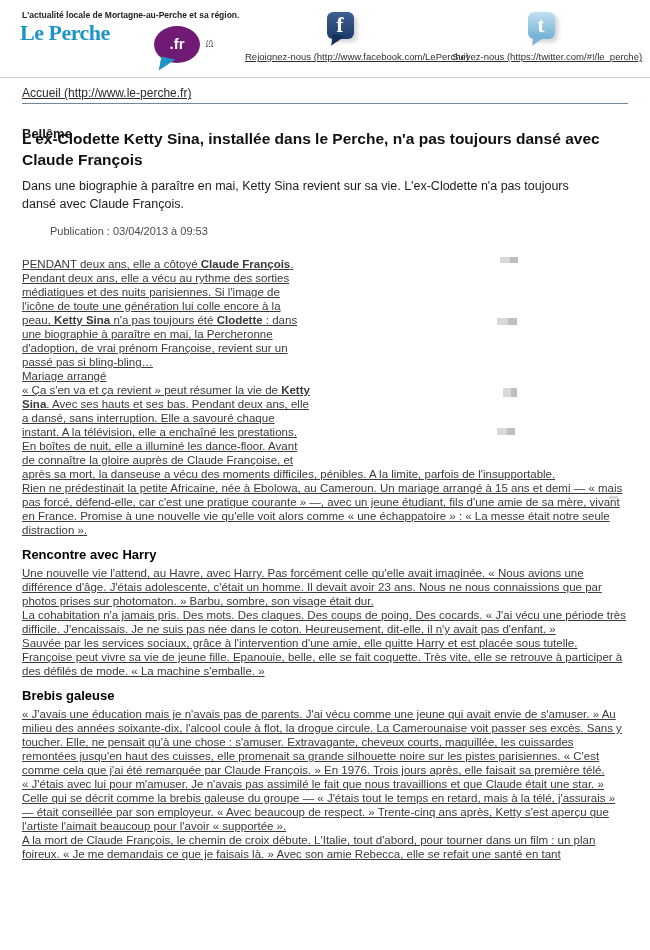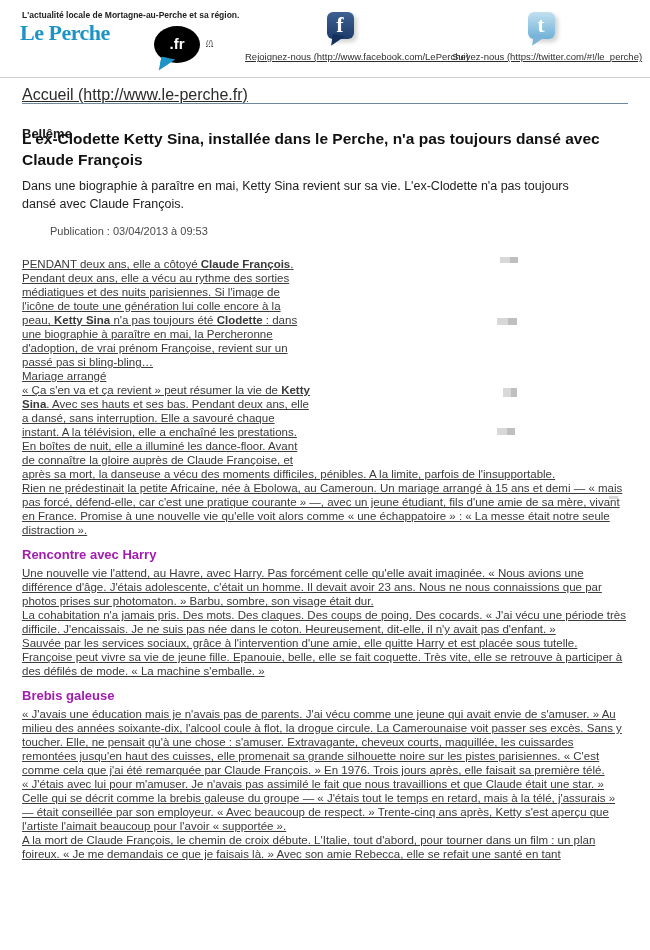--- a/index.html
+++ b/index.html
@@ -6,21 +6,21 @@
   html,body { width:650px; height:950px; background:#ffffff; overflow:hidden;
     font-family:"Liberation Sans", sans-serif; }
   .abs { position:absolute; }
 
   
   .tagline { left:22px; top:10px; font-size:8.5px; font-weight:bold; color:#222;text-align:right; }
   .logo-row { left:20px; top:20px; height:48px; }
   .logo-text { font-family:"Liberation Serif", serif; font-weight:bold;
     font-size:22px; color:#1e93c6; letter-spacing:-0.5px; }
   .logo-bubble { position:absolute; left:134px; top:6px; width:46px; height:37px;
-    background:#000000; border-radius:50%; color:#fff; font-weight:bold;
+    background:#701a75; border-radius:50%; color:#fff; font-weight:bold;
     font-size:15px; text-align:center; line-height:36px; }
   .logo-bubble:after { content:""; position:absolute; left:6px; bottom:-9px;
     border:7px solid transparent; border-top-color:#1e93c6; border-left-color:#1e93c6;
     transform:rotate(12deg); }
   .logo-link-suffix { position:absolute; left:186px; top:18px; font-size:7.5px;
     color:#333; text-decoration:underline; }
 
   .social { text-align:center; }
   .social-fb { left:245px; top:12px; width:190px; }
   .social-tw { left:452px; top:12px; width:178px; }
@@ -34,38 +34,38 @@
   .pin-fb:after { border-top-color:#16305c; border-left-color:#16305c; transform:rotate(10deg); }
   .pin-tw:after { border-top-color:#7ab4d8; border-left-color:#7ab4d8; transform:rotate(10deg); }
   .pin-letter { font-family:"Liberation Serif", serif; font-weight:bold;
     font-size:22px; line-height:26px; }
   .social-label { display:block; margin-top:12px; font-size:9.5px; color:#2e2e2e;
     text-decoration:underline; white-space:nowrap; }
 
   .top-divider { left:0; top:77px; width:650px; height:1px; background:#cfcfcf; }
 
   
-  .breadcrumb-link { left:22px; top:86px; font-size:16px; color:#2b2b2b;
+  .breadcrumb-link { left:22px; top:86px; font-size:12px; color:#2b2b2b;
     text-decoration:underline; }
   .breadcrumb-rule { left:22px; top:103px; width:606px; height:1px; background:#6d89a0; }
 
   
   .location { left:22px; top:110px; font-size:13px; font-weight:bold; color:#1a1a1a;margin-top:16px; }
   .title { left:22px; top:128px; width:592px; font-size:15.5px; font-weight:bold;
     line-height:21px; color:#111; }
   .lead { left:22px; top:177px; width:578px; font-size:12.5px; font-weight:normal;
     line-height:18px; color:#1c1c1c; }
   .publication { left:22px; top:225px; font-size:11px; color:#4a4a4a;padding-left:28px; }
 
   
   .article-body { position:absolute; left:22px; top:257px; width:606px;
     font-size:11.5px; line-height:14px; color:#3b3b3b; }
   .img-float { float:right; width:318px; height:206px; }
   .body-p { margin:0;text-decoration:underline; }
-  .section-h2 { font-size:13px; font-weight:bold; color:#a21caf;
+  .section-h2 { font-size:13px; font-weight:bold; color:#000000;
     line-height:17px; margin:9px 0 3px 0; }
   .b { font-weight:bold; }
 
   
   .frag { position:absolute; background:#c4c4c4; opacity:0.65; }
   .frag i { position:absolute; right:0; top:0; height:100%; width:45%;
     background:#9d9d9d; display:block; }
 </style>
 </head>
 <body>

